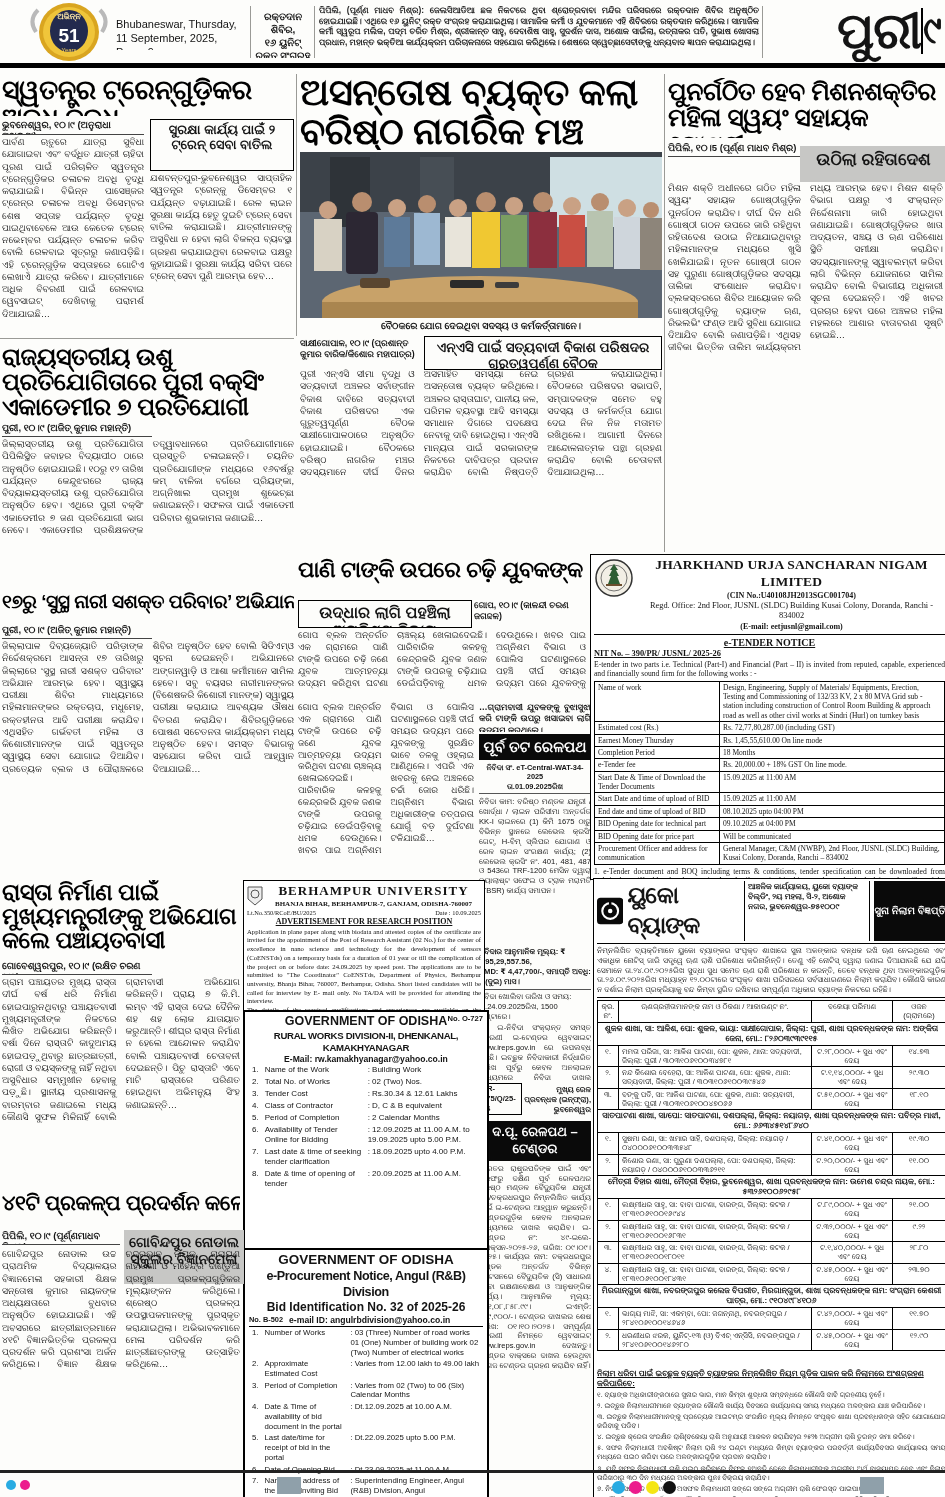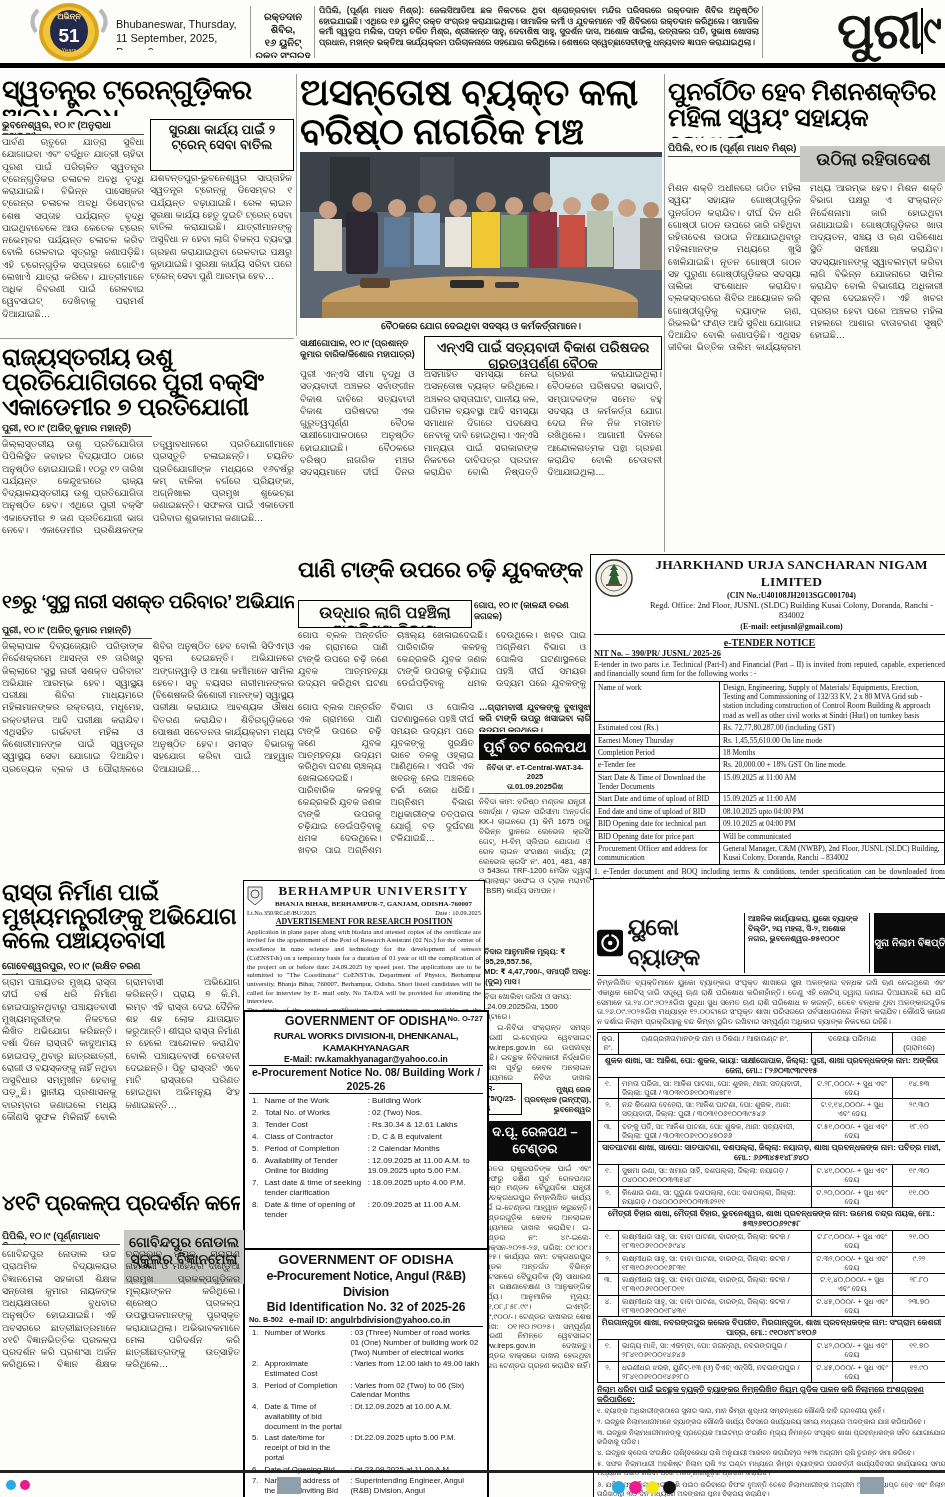--- a/index.html
+++ b/index.html
@@ -267,21 +267,20 @@
 
   </div>
 
   <div class="abs tbox" style="left:243px;top:1010px;width:234px;height:235px;border-width:2px;font-size:8.6px;line-height:1.25;padding:2px 4px;">
     <div style="position:relative;">
       <div class="center b" style="font-size:12.5px;">GOVERNMENT OF ODISHA</div>
       <div style="position:absolute;right:0;top:0;font-size:7.6px;font-weight:bold;">No. O-727</div>
     </div>
     <div class="center b" style="font-size:9.6px;letter-spacing:-0.3px;">RURAL WORKS DIVISION-II, DHENKANAL, KAMAKHYANAGAR</div>
     <div class="center b" style="font-size:8.6px;">E-Mail: rw.kamakhyanagar@yahoo.co.in</div>
-    <div class="center b" style="font-size:10.6px;border-top:1px solid #000;border-bottom:1px solid #000;margin:1px 0;">e-Procurement Notice No. 08/ Building Work / 2025-26</div>
     <table style="font-size:8px;" class="plain-t">
         <tbody>
           <tr>
             <td style="border: none;">1.</td>
             <td style="border: none;">Name of the Work</td>
             <td style="border: none;">: Building Work</td>
           </tr>
           <tr>
             <td style="border: none;">2.</td>
             <td style="border: none;">Total No. of Works</td>
@@ -380,21 +379,21 @@
   <div class="abs head clip" style="left:2px;top:880px;width:238px;height:76px;font-size:23px;">ରାସ୍ତା ନିର୍ମାଣ ପାଇଁ ମୁଖ୍ୟମନ୍ତ୍ରୀଙ୍କୁ ଅଭିଯୋଗ କଲେ ପଞ୍ଚାୟତବାସୀ</div>
   <div class="abs byline clip" style="left:2px;top:960px;width:150px;height:14px;border-bottom:1px solid #444;">ଗୋବେଶ୍ୱରପୁର, ୧୦।୯ (ରକ୍ଷିତ ଚରଣ ସାହୁ)</div>
   <div class="abs body cols2 clip" style="left:2px;top:976px;width:238px;height:206px;">ଗ୍ରାମ ପଞ୍ଚାୟତର ମୁଖ୍ୟ ରାସ୍ତା ଦୀର୍ଘ ବର୍ଷ ଧରି ନିର୍ମାଣ ହୋଇପାରୁନଥିବାରୁ ପଞ୍ଚାୟତବାସୀ ମୁଖ୍ୟମନ୍ତ୍ରୀଙ୍କ ନିକଟରେ ଲିଖିତ ଅଭିଯୋଗ କରିଛନ୍ତି। ବର୍ଷା ଦିନେ ରାସ୍ତାଟି କାଦୁଅମୟ ହୋଇପଡ଼ୁଥିବାରୁ ଛାତ୍ରଛାତ୍ରୀ, ରୋଗୀ ଓ ବୟସ୍କଙ୍କୁ ନାହିଁ ନଥିବା ଅସୁବିଧାର ସମ୍ମୁଖୀନ ହେବାକୁ ପଡ଼ୁଛି। ସ୍ଥାନୀୟ ପ୍ରଶାସନକୁ ବାରମ୍ବାର ଜଣାଇଲେ ମଧ୍ୟ କୌଣସି ସୁଫଳ ମିଳିନାହିଁ ବୋଲି ଗ୍ରାମବାସୀ ଅଭିଯୋଗ କରିଛନ୍ତି। ପ୍ରାୟ ୭ କି.ମି. ଲମ୍ବ ଏହି ରାସ୍ତା ଦେଇ ଦୈନିକ ଶହ ଶହ ଲୋକ ଯାତାୟାତ କରୁଥାନ୍ତି। ଶୀଘ୍ର ରାସ୍ତା ନିର୍ମାଣ ନ ହେଲେ ଆନ୍ଦୋଳନ କରାଯିବ ବୋଲି ପଞ୍ଚାୟତବାସୀ ଚେତାବନୀ ଦେଇଛନ୍ତି। ପିଚୁ ରାସ୍ତାଟି ଏବେ ମାଟି ରାସ୍ତାରେ ପରିଣତ ହୋଇଥିବା ଅଭିମନ୍ୟୁ ସିଂହ ଜଣାଇଛନ୍ତି…</div>
 
   <div class="abs head clip" style="left:2px;top:1192px;width:238px;height:32px;font-size:21px;white-space:nowrap;">୪୧ଟି ପ୍ରକଳ୍ପ ପ୍ରଦର୍ଶନ କଲେ ଛାତ୍ରୀଛାତ୍ର</div>
   <div class="abs byline clip" style="left:2px;top:1230px;width:118px;height:14px;border-bottom:1px solid #444;">ପିପିଲି, ୧୦।୯ (ପୂର୍ଣ୍ଣମାଧବ ମିଶ୍ର)</div>
   <div class="abs grayhead clip" style="left:124px;top:1230px;width:116px;height:46px;font-size:14px;">ଗୋବିନ୍ଦପୁର ନୋଡାଲ ସ୍କୁଲର ବିଜ୍ଞାନମେଳା</div>
   <div class="abs body cols2 clip" style="left:2px;top:1248px;width:238px;height:240px;">ଗୋବିନ୍ଦପୁର ନୋଡାଲ ଉଚ୍ଚ ପ୍ରାଥମିକ ବିଦ୍ୟାଳୟର ବିଜ୍ଞାନମେଳା ସହକାରୀ ଶିକ୍ଷକ ସନ୍ତୋଷ କୁମାର ନାୟକଙ୍କ ଅଧ୍ୟକ୍ଷତାରେ ବୁଧବାର ଅନୁଷ୍ଠିତ ହୋଇଯାଇଛି। ଏହି ଅବସରରେ ଛାତ୍ରୀଛାତ୍ରମାନେ ୪୧ଟି ବିଜ୍ଞାନଭିତ୍ତିକ ପ୍ରକଳ୍ପ ପ୍ରଦର୍ଶନ କରି ପ୍ରଶଂସା ଅର୍ଜନ କରିଥିଲେ। ବିଜ୍ଞାନ ଶିକ୍ଷକ ଚନ୍ଦ୍ରଭାନୁ ନାୟକ, ନାରାୟଣ ନାହାରଣା ଓ ମହେନ୍ଦ୍ର ଦାଣ୍ଡୁଆ ପ୍ରମୁଖ ପ୍ରକଳ୍ପଗୁଡ଼ିକର ମୂଲ୍ୟାଙ୍କନ କରିଥିଲେ। ଶ୍ରେଷ୍ଠ ପ୍ରକଳ୍ପ ଉପସ୍ଥାପକମାନଙ୍କୁ ପୁରସ୍କୃତ କରାଯାଇଥିଲା। ଅଭିଭାବକମାନେ ମେଳା ପରିଦର୍ଶନ କରି ଛାତ୍ରୀଛାତ୍ରଙ୍କୁ ଉତ୍ସାହିତ କରିଥିଲେ…</div>
 
   <div class="abs tbox uco" style="left:593px;top:878px;width:349px;height:614px;border-width:1.5px;font-size:7.6px;line-height:1.3;padding:2px 3px;">
-    <div style="display:flex;gap:4px;align-items:stretch;border-bottom:1px solid #000;padding-bottom:2px;margin-top:32px;">
+    <div style="display:flex;gap:4px;align-items:stretch;border-bottom:1px solid #000;padding-bottom:2px;">
       <div style="display:flex;align-items:center;gap:4px;flex:1;">
         <svg width="30" height="30" viewBox="0 0 30 30">
           <rect width="30" height="30" rx="4" fill="#0a0a0a"></rect>
           <circle cx="15" cy="15" r="9" fill="none" stroke="#fff" stroke-width="2.4"></circle>
           <rect x="13.6" y="4" width="2.8" height="10" fill="#0a0a0a"></rect>
           <circle cx="15" cy="15" r="2.6" fill="#fff"></circle>
         </svg>
         <span class="b" style="font-size:23px;letter-spacing:-1px;">ୟୁକୋ ବ୍ୟାଙ୍କ</span>
       </div>
       <div class="b" style="width:118px;font-size:7.8px;border-left:1px solid #000;border-right:1px solid #000;padding:1px 3px;">ଆଞ୍ଚଳିକ କାର୍ଯ୍ୟାଳୟ, ୟୁକୋ ବ୍ୟାଙ୍କ ବିଲ୍ଡିଂ, ୨ୟ ମହଲା, ସି-୨, ଅଶୋକ ନଗର, ଭୁବନେଶ୍ୱର-୭୫୧୦୦୯</div>
@@ -482,21 +481,21 @@
             <td class="wt">୧୧.୭୦</td>
           </tr>
           <tr>
             <td class="no">୨.</td>
             <td>ଧରଣୀଧର ଝରକ, ୟୁନିଟ୍-୧୩ (ଓ) ବିଏଚ୍ ଏନ୍‌ସିସି, ନବରଙ୍ଗପୁର / ୨୮୪୧୦୬୧୦୦୧୪୬୨୮୦</td>
             <td class="amt">ଟ.୪୫,୦୦୦/- + ସୁଧ ଏବଂ ଦେୟ</td>
             <td class="wt">୧୨.୯୦</td>
           </tr>
         </tbody>
       </table>
-    <div class="b u" style="font-size:8px;margin-top:2px;">ନିଲାମ ଧରିବା ପାଇଁ ଇଚ୍ଛୁକ ବ୍ୟକ୍ତି ବ୍ୟାଙ୍କର ନିମ୍ନଲିଖିତ ନିୟମ ଗୁଡିକ ପାଳନ କରି ନିଲାମରେ ଅଂଶଗ୍ରହଣ କରିପାରିବେ:</div>
+    <div class="b u" style="font-size:8px;margin-top:18px;">ନିଲାମ ଧରିବା ପାଇଁ ଇଚ୍ଛୁକ ବ୍ୟକ୍ତି ବ୍ୟାଙ୍କର ନିମ୍ନଲିଖିତ ନିୟମ ଗୁଡିକ ପାଳନ କରି ନିଲାମରେ ଅଂଶଗ୍ରହଣ କରିପାରିବେ:</div>
     <div class="small-list" style="font-size:7px;">
         <div class="li">୧. ବ୍ୟାଙ୍କ ଅଧିକାରୀଙ୍କଠାରେ ସୁନାର ଭାର, ମାନ କିମ୍ବା ଶୁଦ୍ଧତା ସମ୍ବନ୍ଧରେ କୌଣସି ଦାବି ଗ୍ରହଣୀୟ ନୁହେଁ।</div>
         <div class="li">୨. ଇଚ୍ଛୁକ ନିଲାମଧାରୀମାନେ ବ୍ୟାଙ୍କର କୌଣସି କାର୍ଯ୍ୟ ଦିବସରେ କାର୍ଯ୍ୟାଳୟ ସମୟ ମଧ୍ୟରେ ଅଳଙ୍କାର ଯାଞ୍ଚ କରିପାରିବେ।</div>
         <div class="li">୩. ଇଚ୍ଛୁକ ନିଲାମଧାରୀମାନଙ୍କୁ ପ୍ରତ୍ୟେକ ଆଇଟମ୍‌ର ସଂରକ୍ଷିତ ମୂଲ୍ୟ ନିମନ୍ତେ ସଂପୃକ୍ତ ଶାଖା ପ୍ରବନ୍ଧକଙ୍କ ସହିତ ଯୋଗାଯୋଗ କରିବାକୁ ପଡିବ।</div>
         <div class="li">୪. ଇଚ୍ଛୁକ କ୍ରେତା ସଂରକ୍ଷିତ ରାଶି(ବକେୟା ରାଶି ଅନୁଯାୟୀ ଆକଳନ କରାଯିବ)ର ୨୫% ଅଗ୍ରୀମ ରାଶି ତୁରନ୍ତ ଜମା କରିବେ।</div>
         <div class="li">୫. ସଫଳ ନିଲାମଧାରୀ ଅବଶିଷ୍ଟ ନିଲାମ ରାଶି ୨୪ ଘଣ୍ଟା ମଧ୍ୟରେ କିମ୍ବା ବ୍ୟାଙ୍କର ପରବର୍ତ୍ତୀ କାର୍ଯ୍ୟଦିବସର କାର୍ଯ୍ୟାଳୟ ସମୟ ମଧ୍ୟରେ ପଇଠ କରିବା ପରେ ଅଳଙ୍କାରଗୁଡ଼ିକ ପ୍ରଦାନ କରାଯିବ।</div>
         <div class="li">୬. ଯଦି ସଫଳ ନିଲାମଧାରୀ ରାଶି ପଇଠ କରିବାରେ ବିଫଳ ହୁଅନ୍ତି ତେବେ ନିଲାମଧାରୀଙ୍କ ଅଗ୍ରୀମ ଅର୍ଥ ବାଜ୍ୟାପ୍ତ ହେବ ଏବଂ ନିଲାମ ତାରିଖଠାରୁ ୩୦ ଦିନ ମଧ୍ୟରେ ଅଳଙ୍କାର ପୁନଃ ବିକ୍ରୟ କରାଯିବ।</div>
         <div class="li">୭. ନିଲାମ ସମାପ୍ତ ହେବାପରେ ଅସଫଳ ନିଲାମଧାରୀ ସଙ୍ଗେ ସଙ୍ଗେ ଅଗ୍ରୀମ ରାଶି ଫେରସ୍ତ ପାଇପାରିବେ।</div>
         <div class="li">୮. କୌଣସି କାର‌ଣ ନଦର୍ଶାଇ ଯେକୌଣସି ସମୟରେ ନିଲାମକୁ ବନ୍ଦ କରିବାର ଅଧିକାର ବ୍ୟାଙ୍କର ରହିଛି, ଏହି ପରିପ୍ରେକ୍ଷୀରେ ଅଗ୍ରୀମ ରାଶି ଜମା କରିଥିବା ବ୍ୟକ୍ତିଙ୍କୁ ଅଗ୍ରୀମ ରାଶି ଫେରସ୍ତ କରାଯିବ।</div>
       </div>

